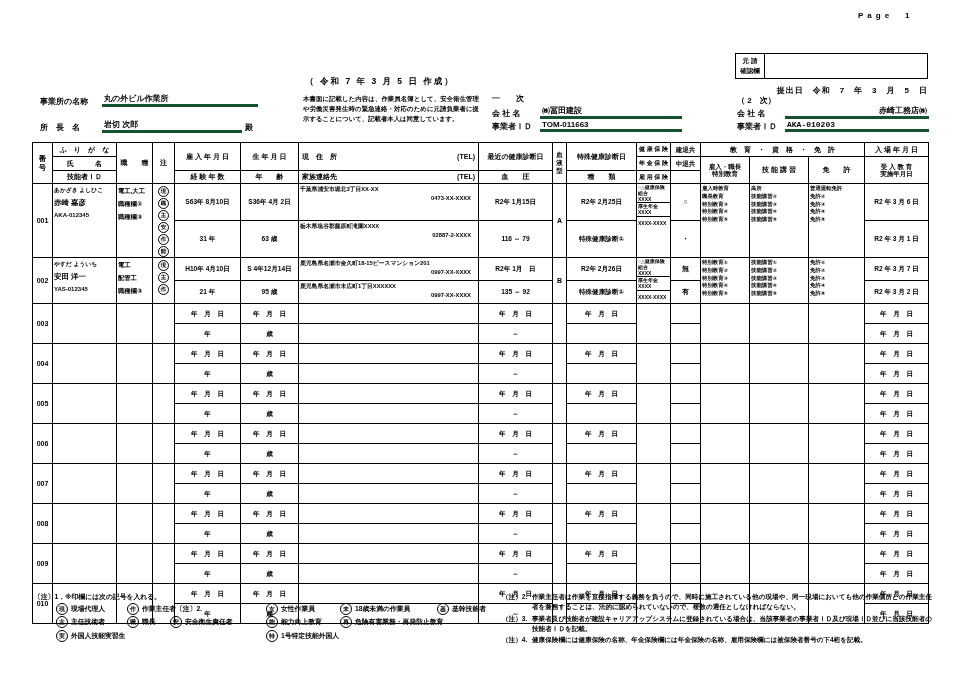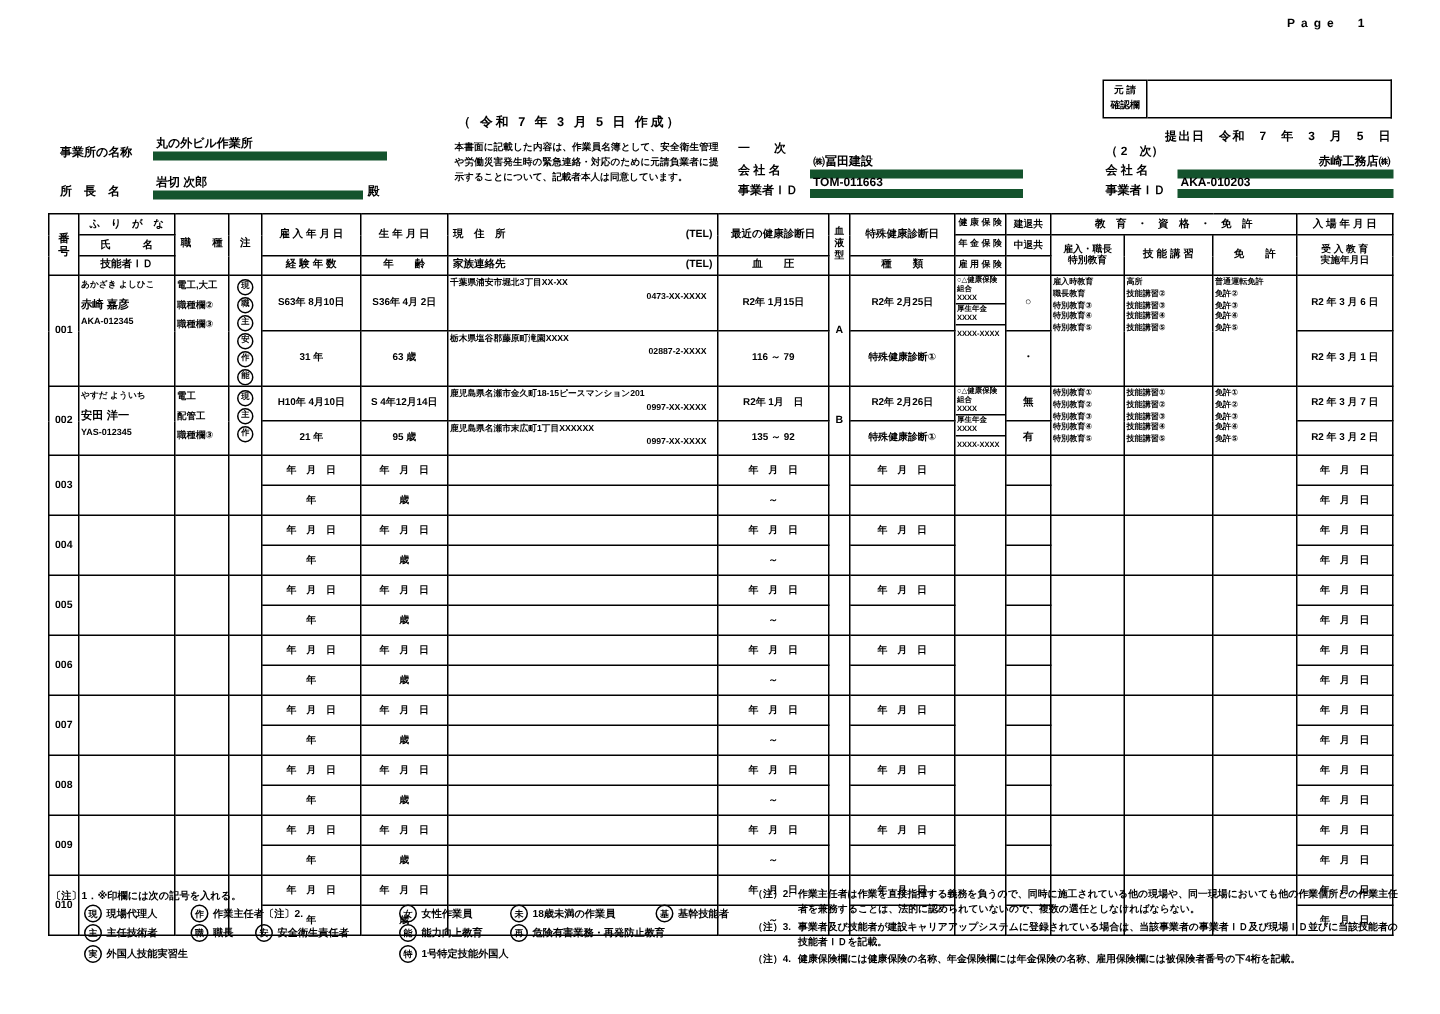--- a/index.html
+++ b/index.html
@@ -7,21 +7,21 @@
         font-family:"Liberation Sans","DejaVu Sans",sans-serif;color:#000;font-weight:bold;}
   .abs{position:absolute;}
   
   .pageno{top:10px;left:858px;font-size:8px;letter-spacing:4px;font-weight:bold;}
   .formbox{top:38px;left:40px;width:132px;height:20px;border:2px solid #000;
            display:flex;align-items:center;justify-content:center;font-size:9px;}
   .title{top:48px;left:230px;width:300px;text-align:center;font-size:19px;letter-spacing:14px;}
   .created{top:76px;left:230px;width:300px;text-align:center;font-size:8.5px;letter-spacing:2px;}
   .fieldrow{display:flex;align-items:flex-end;font-size:8px;height:13px;}
   .fieldrow .lbl{width:62px;}
-  .fieldrow .val{border-bottom:6px solid #14532d;padding:0 2px;}
+  .fieldrow .val{border-bottom:3px solid #14532d;padding:0 2px;}
   .consent{top:94px;left:303px;width:176px;font-size:6.4px;line-height:1.55;text-align:justify;}
   .tier{font-size:8px;}
   .apprbox{top:53px;left:735px;width:193px;height:26px;display:flex;}
   .apprbox .albl{width:28px;border:1px solid #000;font-size:6.5px;line-height:1.5;
                  display:flex;align-items:center;justify-content:center;text-align:center;white-space:pre-line;}
   .apprbox .aval{flex:1;border:1px solid #000;border-left:none;}
   .submitdate{top:85px;left:700px;width:228px;text-align:right;font-size:8px;letter-spacing:1px;}
   
   table{border-collapse:collapse;table-layout:fixed;font-size:7px;line-height:1.1;}
   td{border:1px solid #000;padding:0 1px;overflow:hidden;vertical-align:middle;font-weight:bold;}
@@ -108,21 +108,21 @@
   <div class="abs tier" style="top:95px;left:737px;">（ 2　次）</div>
   <div class="abs" style="top:106px;left:737px;">
     <div class="fieldrow">
       <span class="lbl" style="width:48px;">会 社 名</span>
       <span class="val" style="width:140px;text-align:right;">赤崎工務店㈱</span>
     </div>
   </div>
   <div class="abs" style="top:119px;left:737px;">
     <div class="fieldrow">
       <span class="lbl" style="width:48px;">事業者ＩＤ</span>
-      <span class="val" style="width:140px;">AKA-010203</span>
+      <span class="val" style="width:140px;font-family:Liberation Mono, monospace;">AKA-010203</span>
     </div>
   </div>
 
   <table class="abs" style="top:142px;left:32px;">
     <colgroup>
       <col style="width:20px">
         <col style="width:64px">
         <col style="width:36px">
         <col style="width:22px">
       <col style="width:66px">

